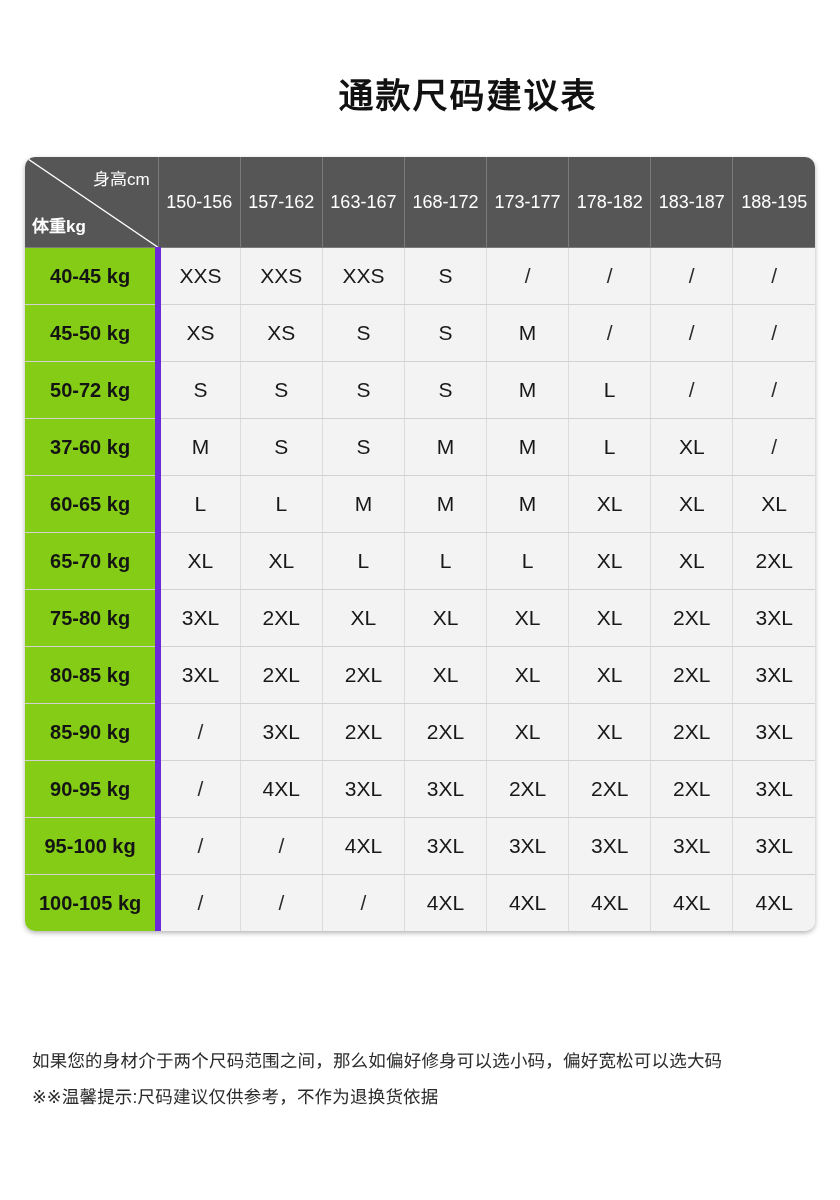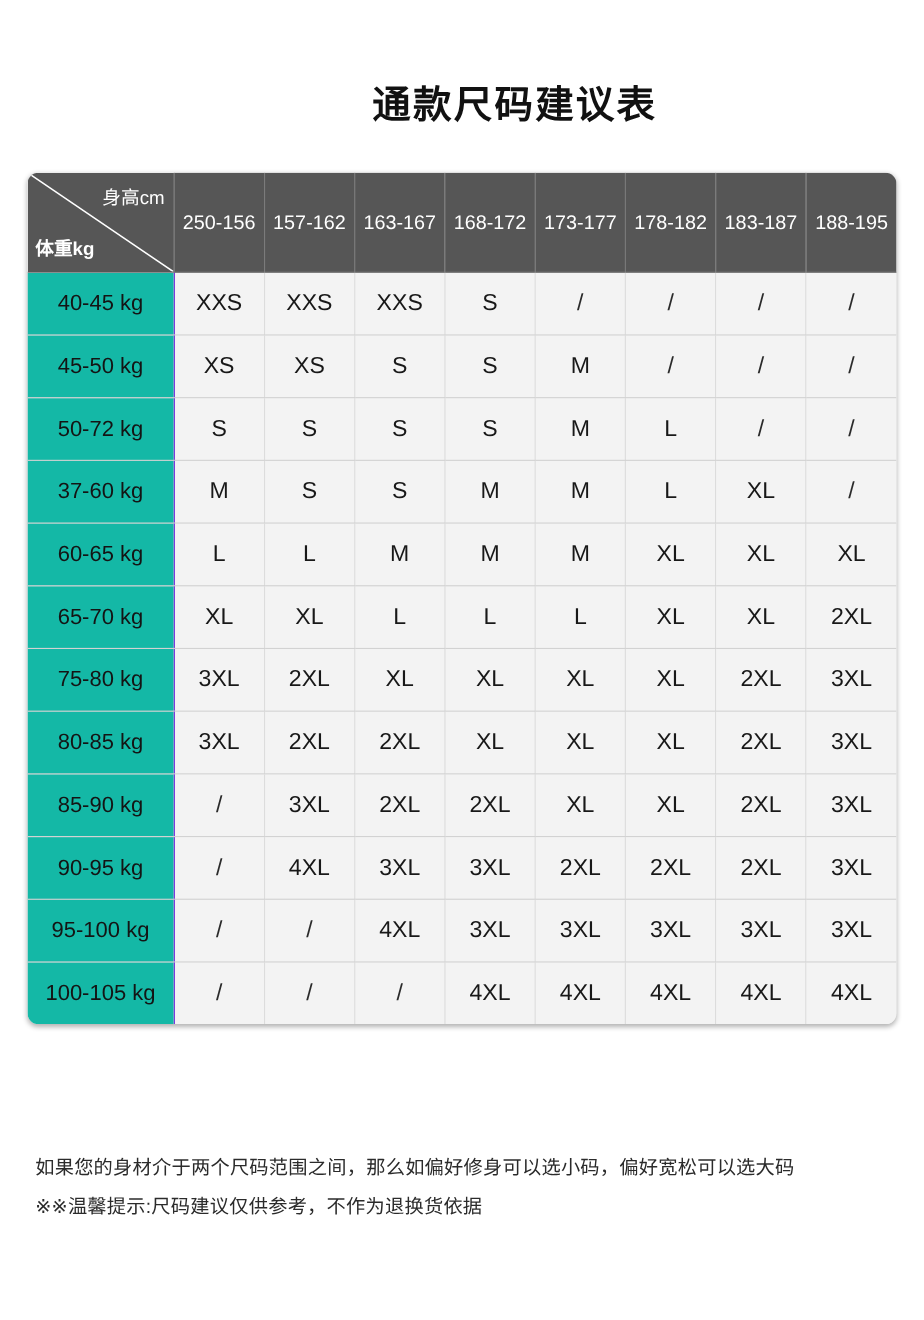--- a/index.html
+++ b/index.html
@@ -120,22 +120,23 @@
     color: #181818;
     padding: 0;
     white-space: nowrap;
   }
   tbody td:last-child  { border-right: none; }
   tbody tr:last-child td { border-bottom: none; }
 
   tbody td.wcell {
     font-size: 20px;
     color: #141414;
-    background: #14b8a6;
-    border-right: 1px solid #6d28d9;
+    background: #84cc16;
+    border-right: 6px solid #6d28d9;
+    font-weight: bold;
   }
   tbody td.slash {
     font-size: 21px;
     color: #2a2a2a;
   }
 
   
   .notes {
     position: absolute;
     top: 1043px;
@@ -172,21 +173,21 @@
       </colgroup>
       <thead>
         <tr>
           <th class="corner">
             <svg class="diag" viewBox="0 0 133 90" preserveAspectRatio="none">
               <line x1="0" y1="0" x2="133" y2="90" stroke="#ffffff" stroke-width="1.4"></line>
             </svg>
             <span class="lbl-h">身高cm</span>
             <span class="lbl-w">体重kg</span>
           </th>
-          <th>250-156</th>
+          <th>150-156</th>
           <th>157-162</th>
           <th>163-167</th>
           <th>168-172</th>
           <th>173-177</th>
           <th>178-182</th>
           <th>183-187</th>
           <th>188-195</th>
         </tr>
       </thead>
       <tbody id="table-body">

